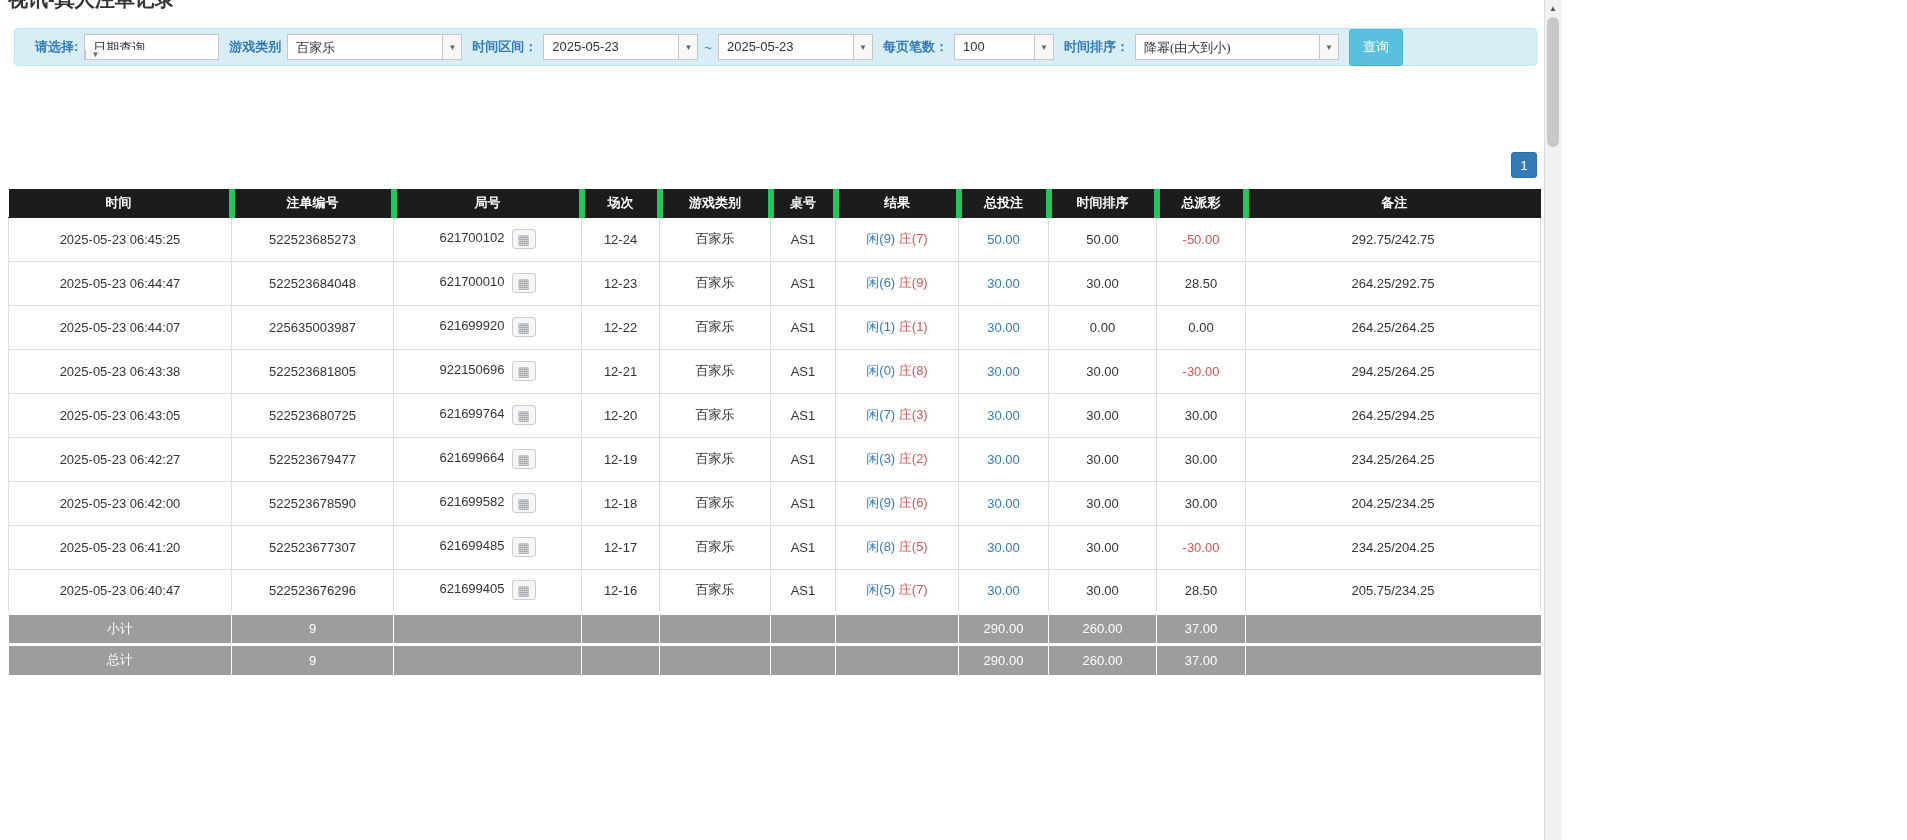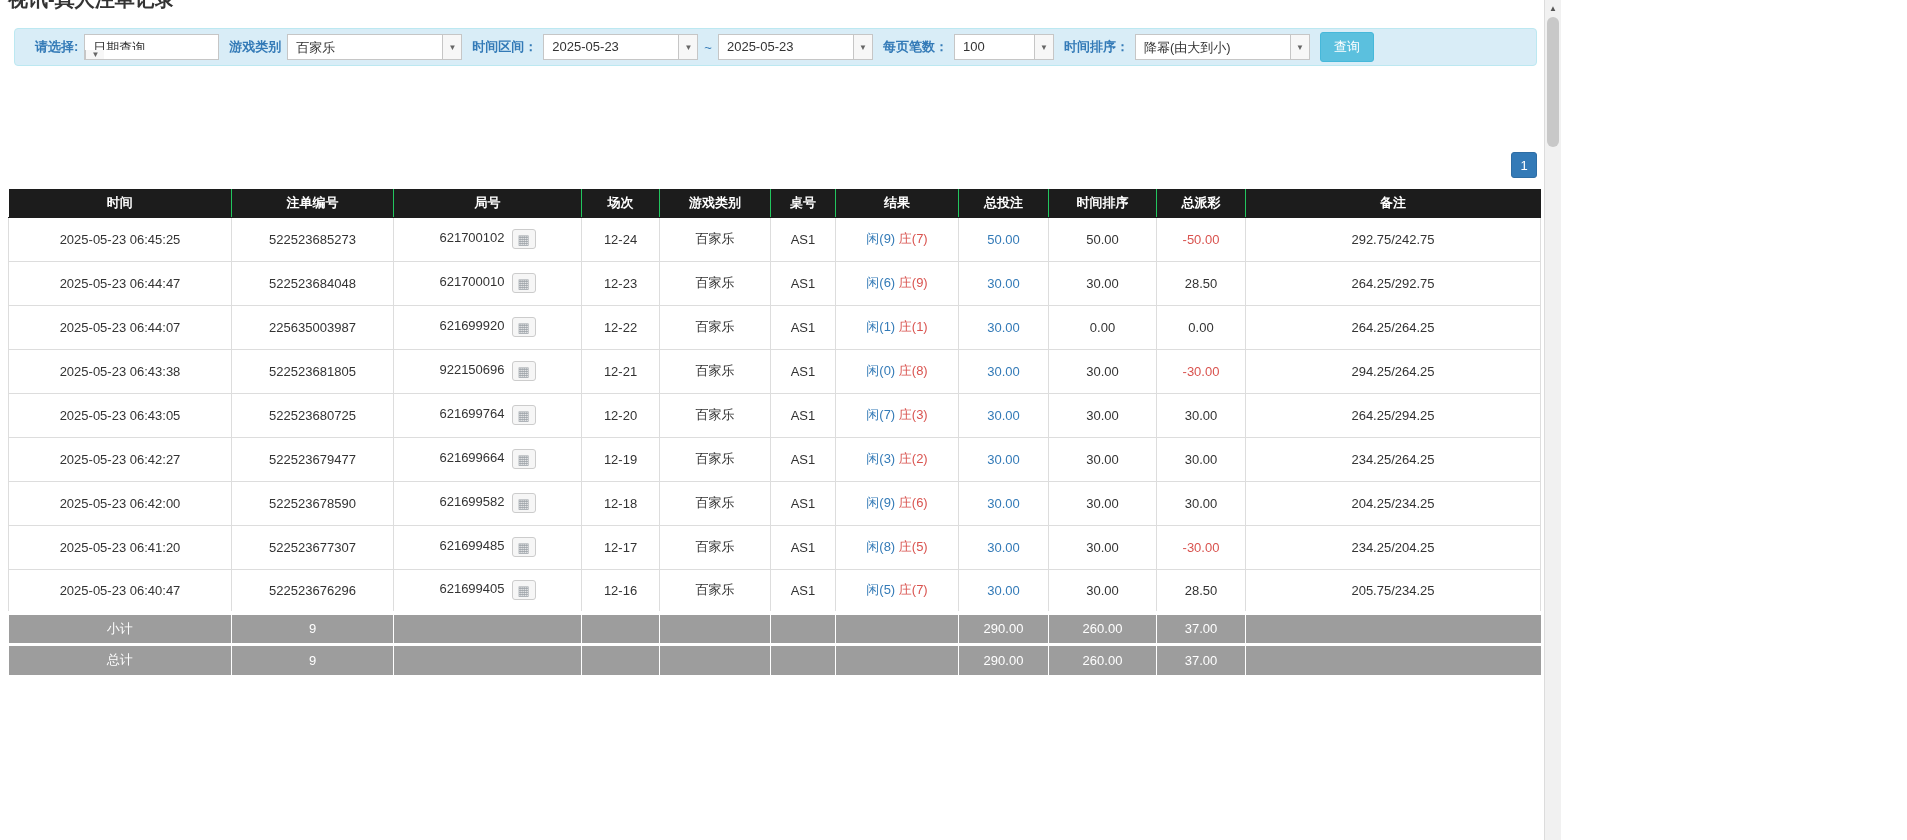--- a/index.html
+++ b/index.html
@@ -16,39 +16,39 @@
   .filter-bar {
     position:absolute; top:28px; left:14px; width:1523px; height:38px;
     background:#d9edf7; border:1px solid #bce8f1; border-radius:4px;
     display:flex; align-items:center; padding:6px 10px; font-size:13px;
   }
   .flabel { color:#337ab7; font-weight:bold; margin:0 6px 0 10px; white-space:nowrap; }
   .tilde { color:#337ab7; margin:0 6px; }
   .combo { display:flex; align-items:stretch; height:26px; background:#fff; border:1px solid #c6c6c6; }
   .combo-text { padding:4px 8px 0 8px; font-size:13px; color:#333; flex:1; white-space:nowrap; overflow:hidden; }
   .combo-arrow { width:19px; border-left:1px solid #c6c6c6; background:#f7f7f7; display:flex; align-items:center; justify-content:center; font-size:8px; color:#666; cursor:pointer; }
-  .w1 { width:135px;flex-direction:column; } .w2 { width:175px; } .w3 { width:155px; } .w4 { width:100px; } .w5 { width:175px; }
-  .search-btn { margin-left:10px; height:30px; padding:0 13px; background:#5bc0de; color:#fff; border:1px solid #46b8da; border-radius:3px; font-size:13px; cursor:pointer; }
+  .w1 { width:135px;flex-direction:column; } .w2 { width:175px; } .w3 { width:155px; } .w4 { width:100px; } .w5 { width:204px;font-family:Liberation Serif, serif; }
+  .search-btn { margin-left:10px; height:37px; padding:0 13px; background:#5bc0de; color:#fff; border:1px solid #46b8da; border-radius:3px; font-size:13px; cursor:pointer; }
 
   
   .summary-bar {
     position:absolute; top:88px; left:14px; width:1523px; height:40px;
     background:#dff0d8; border:1px solid #d6e9c6; border-radius:4px;
     display:flex; align-items:center; justify-content:space-between; padding:0 14px; font-size:13px;
   }
   .summary-left { color:#3c763d; }
   .summary-right { color:#d9534f; }
 
   
   .pagination { position:absolute; top:152px; left:14px; width:1523px; text-align:right; }
   .page-btn { width:26px; height:26px; background:#337ab7; border:1px solid #2e6da4; color:#fff; border-radius:3px; font-size:13px; cursor:pointer; }
 
   
   table.records { position:absolute; top:189px; left:8px; width:1532px; border-collapse:collapse; table-layout:fixed; font-size:13px; }
-  thead th { background:#1c1c1c; color:#fff; height:28px; font-weight:bold; border-right:1px solid #22c55e; border-bottom:1px solid #1c1c1c; }
+  thead th { background:#1c1c1c; color:#fff; height:28px; font-weight:bold; border-right:6px solid #22c55e; border-bottom:1px solid #1c1c1c; }
   thead th:last-child { border-right:1px solid #1c1c1c; }
   tbody td { background:#fff; height:44px; text-align:center; color:#333; border:1px solid #ddd; padding:0 4px; }
   td.bet-total { color:#337ab7; cursor:pointer; }
   .neg { color:#d9534f; }
   .res-player { color:#337ab7; }
   .res-banker { color:#d9534f; }
   .road-btn { display:inline-flex; align-items:center; justify-content:center; width:24px; height:20px; margin-left:7px; border:1px solid #ccc; border-radius:3px; background:#f6f6f6; color:#9aa0a6; font-size:13px; line-height:1; vertical-align:middle; cursor:pointer; }
   tfoot td { background:#9d9d9d; color:#fff; height:31px; text-align:center; border-right:1px solid #fff; font-size:13px; }
   tfoot td:last-child { border-right:1px solid #9d9d9d; }
   tfoot tr.subtotal td { border-top:4px solid #fff; }

